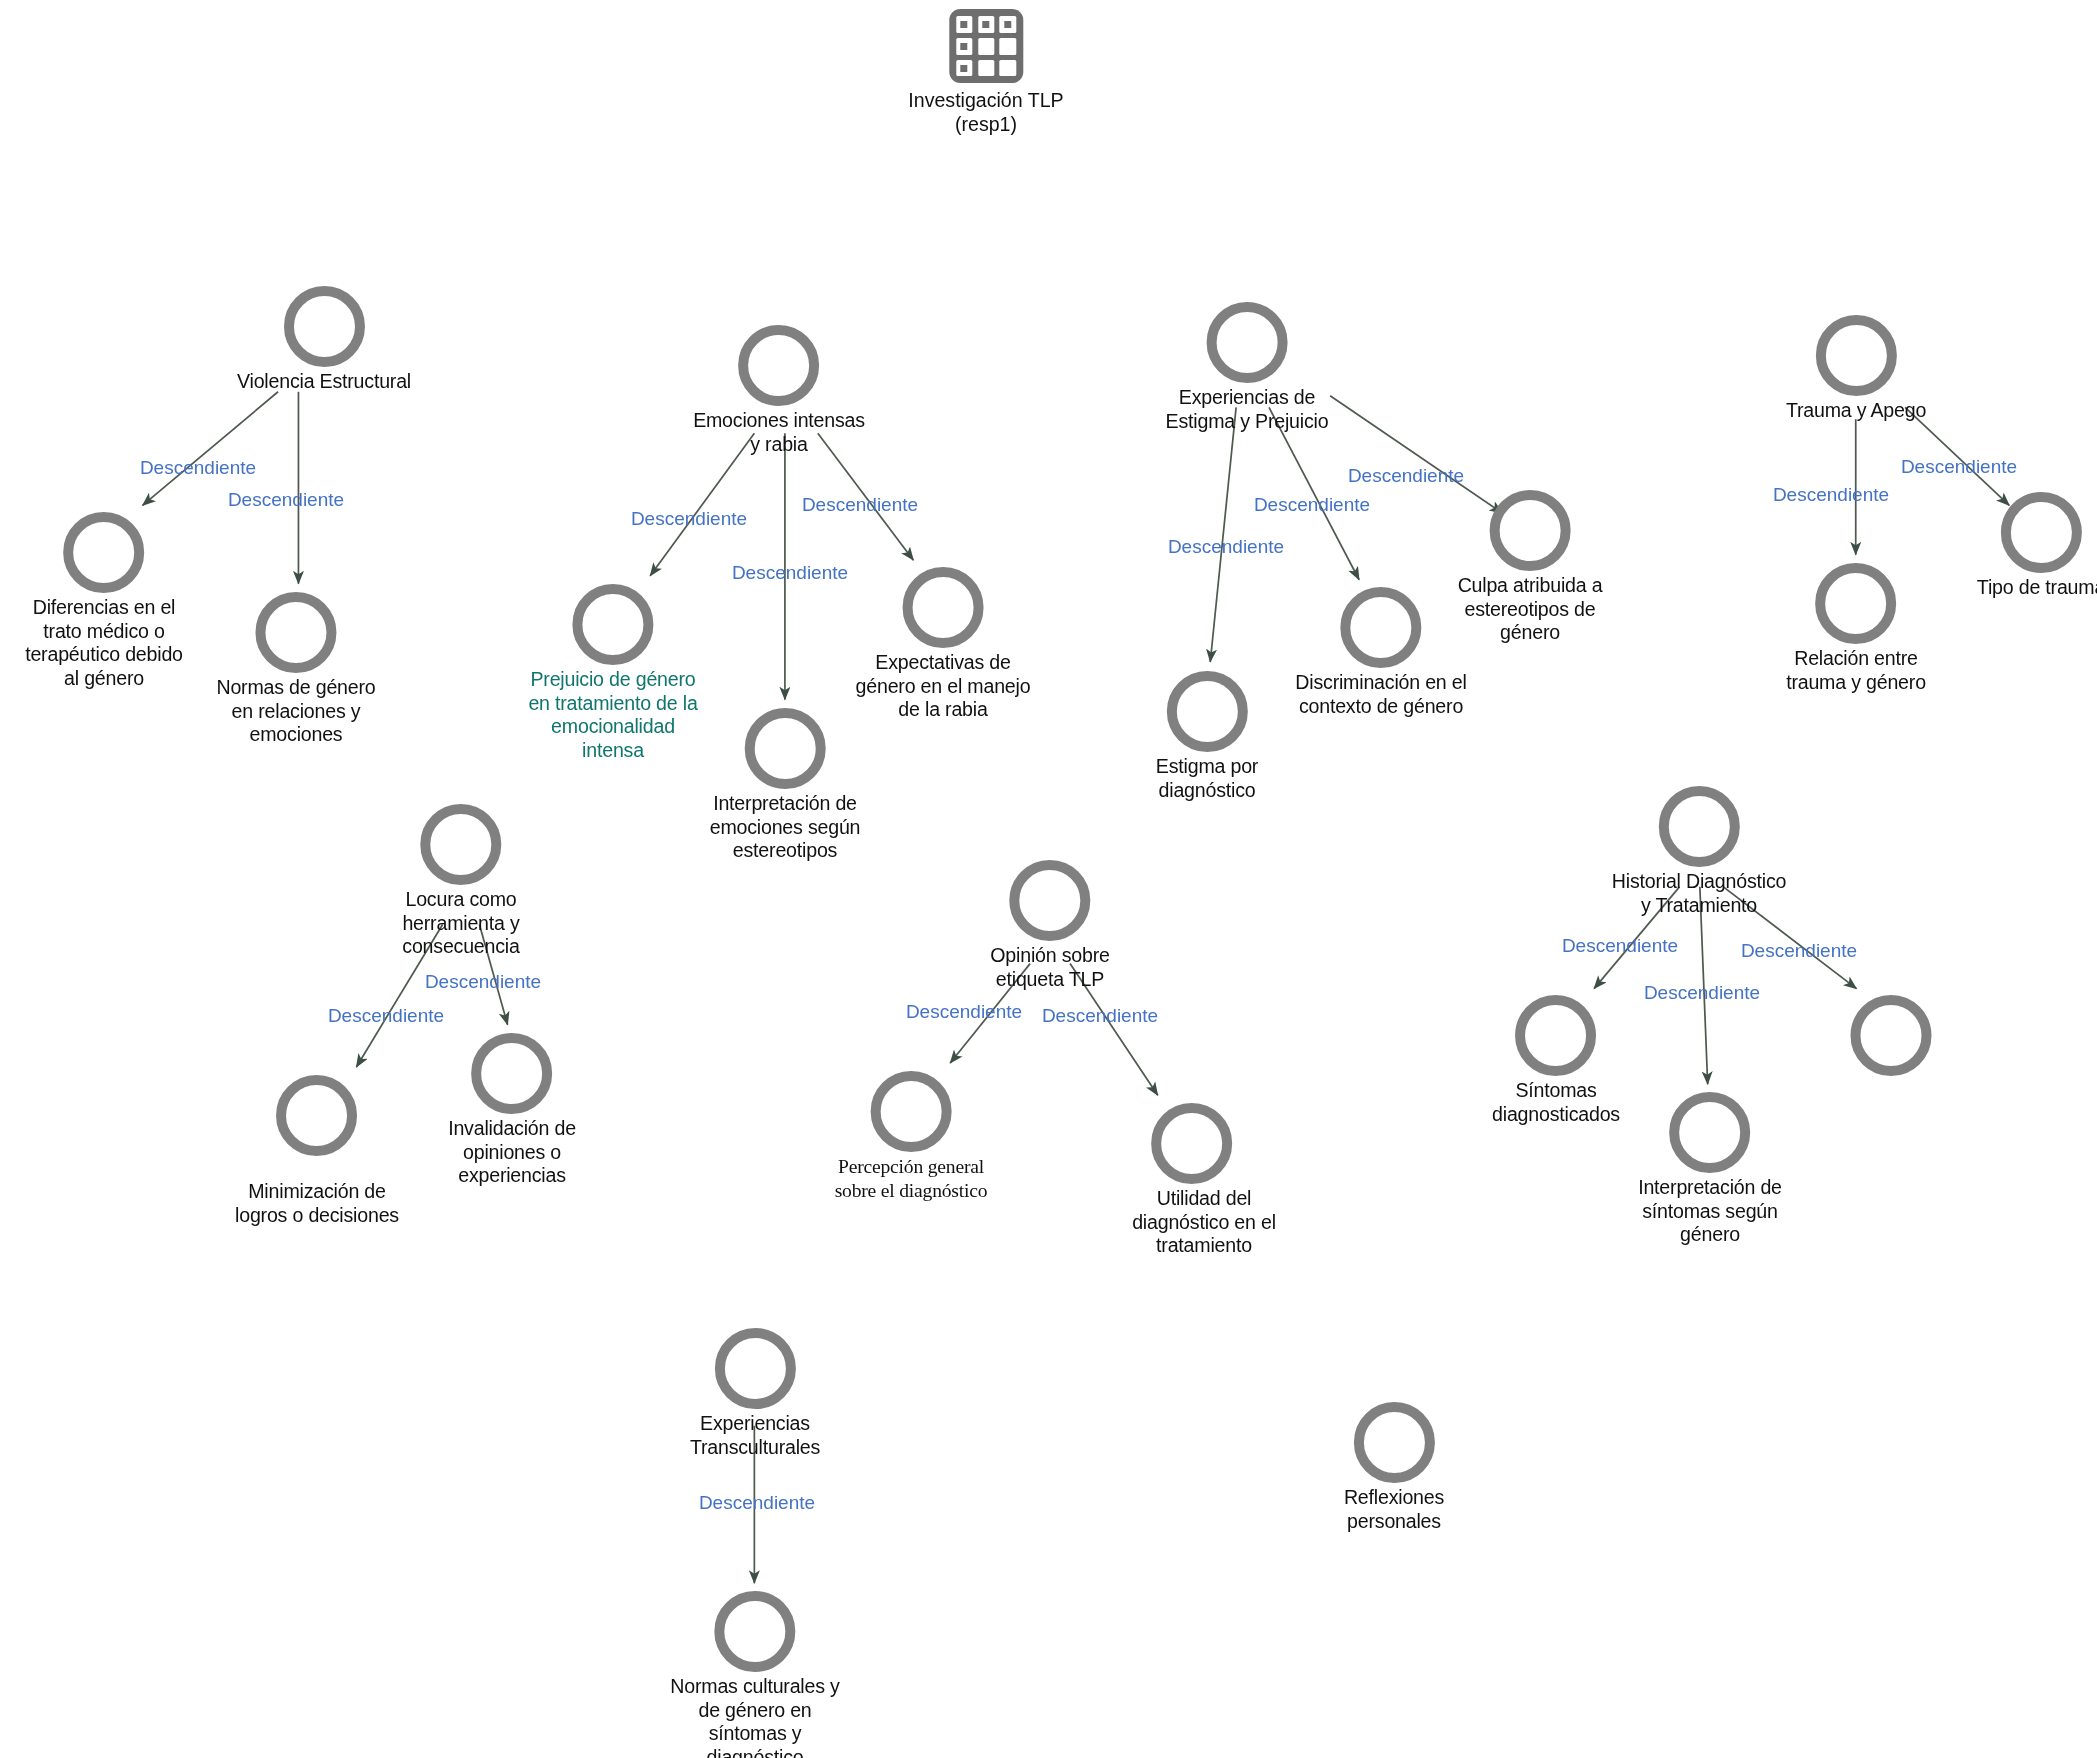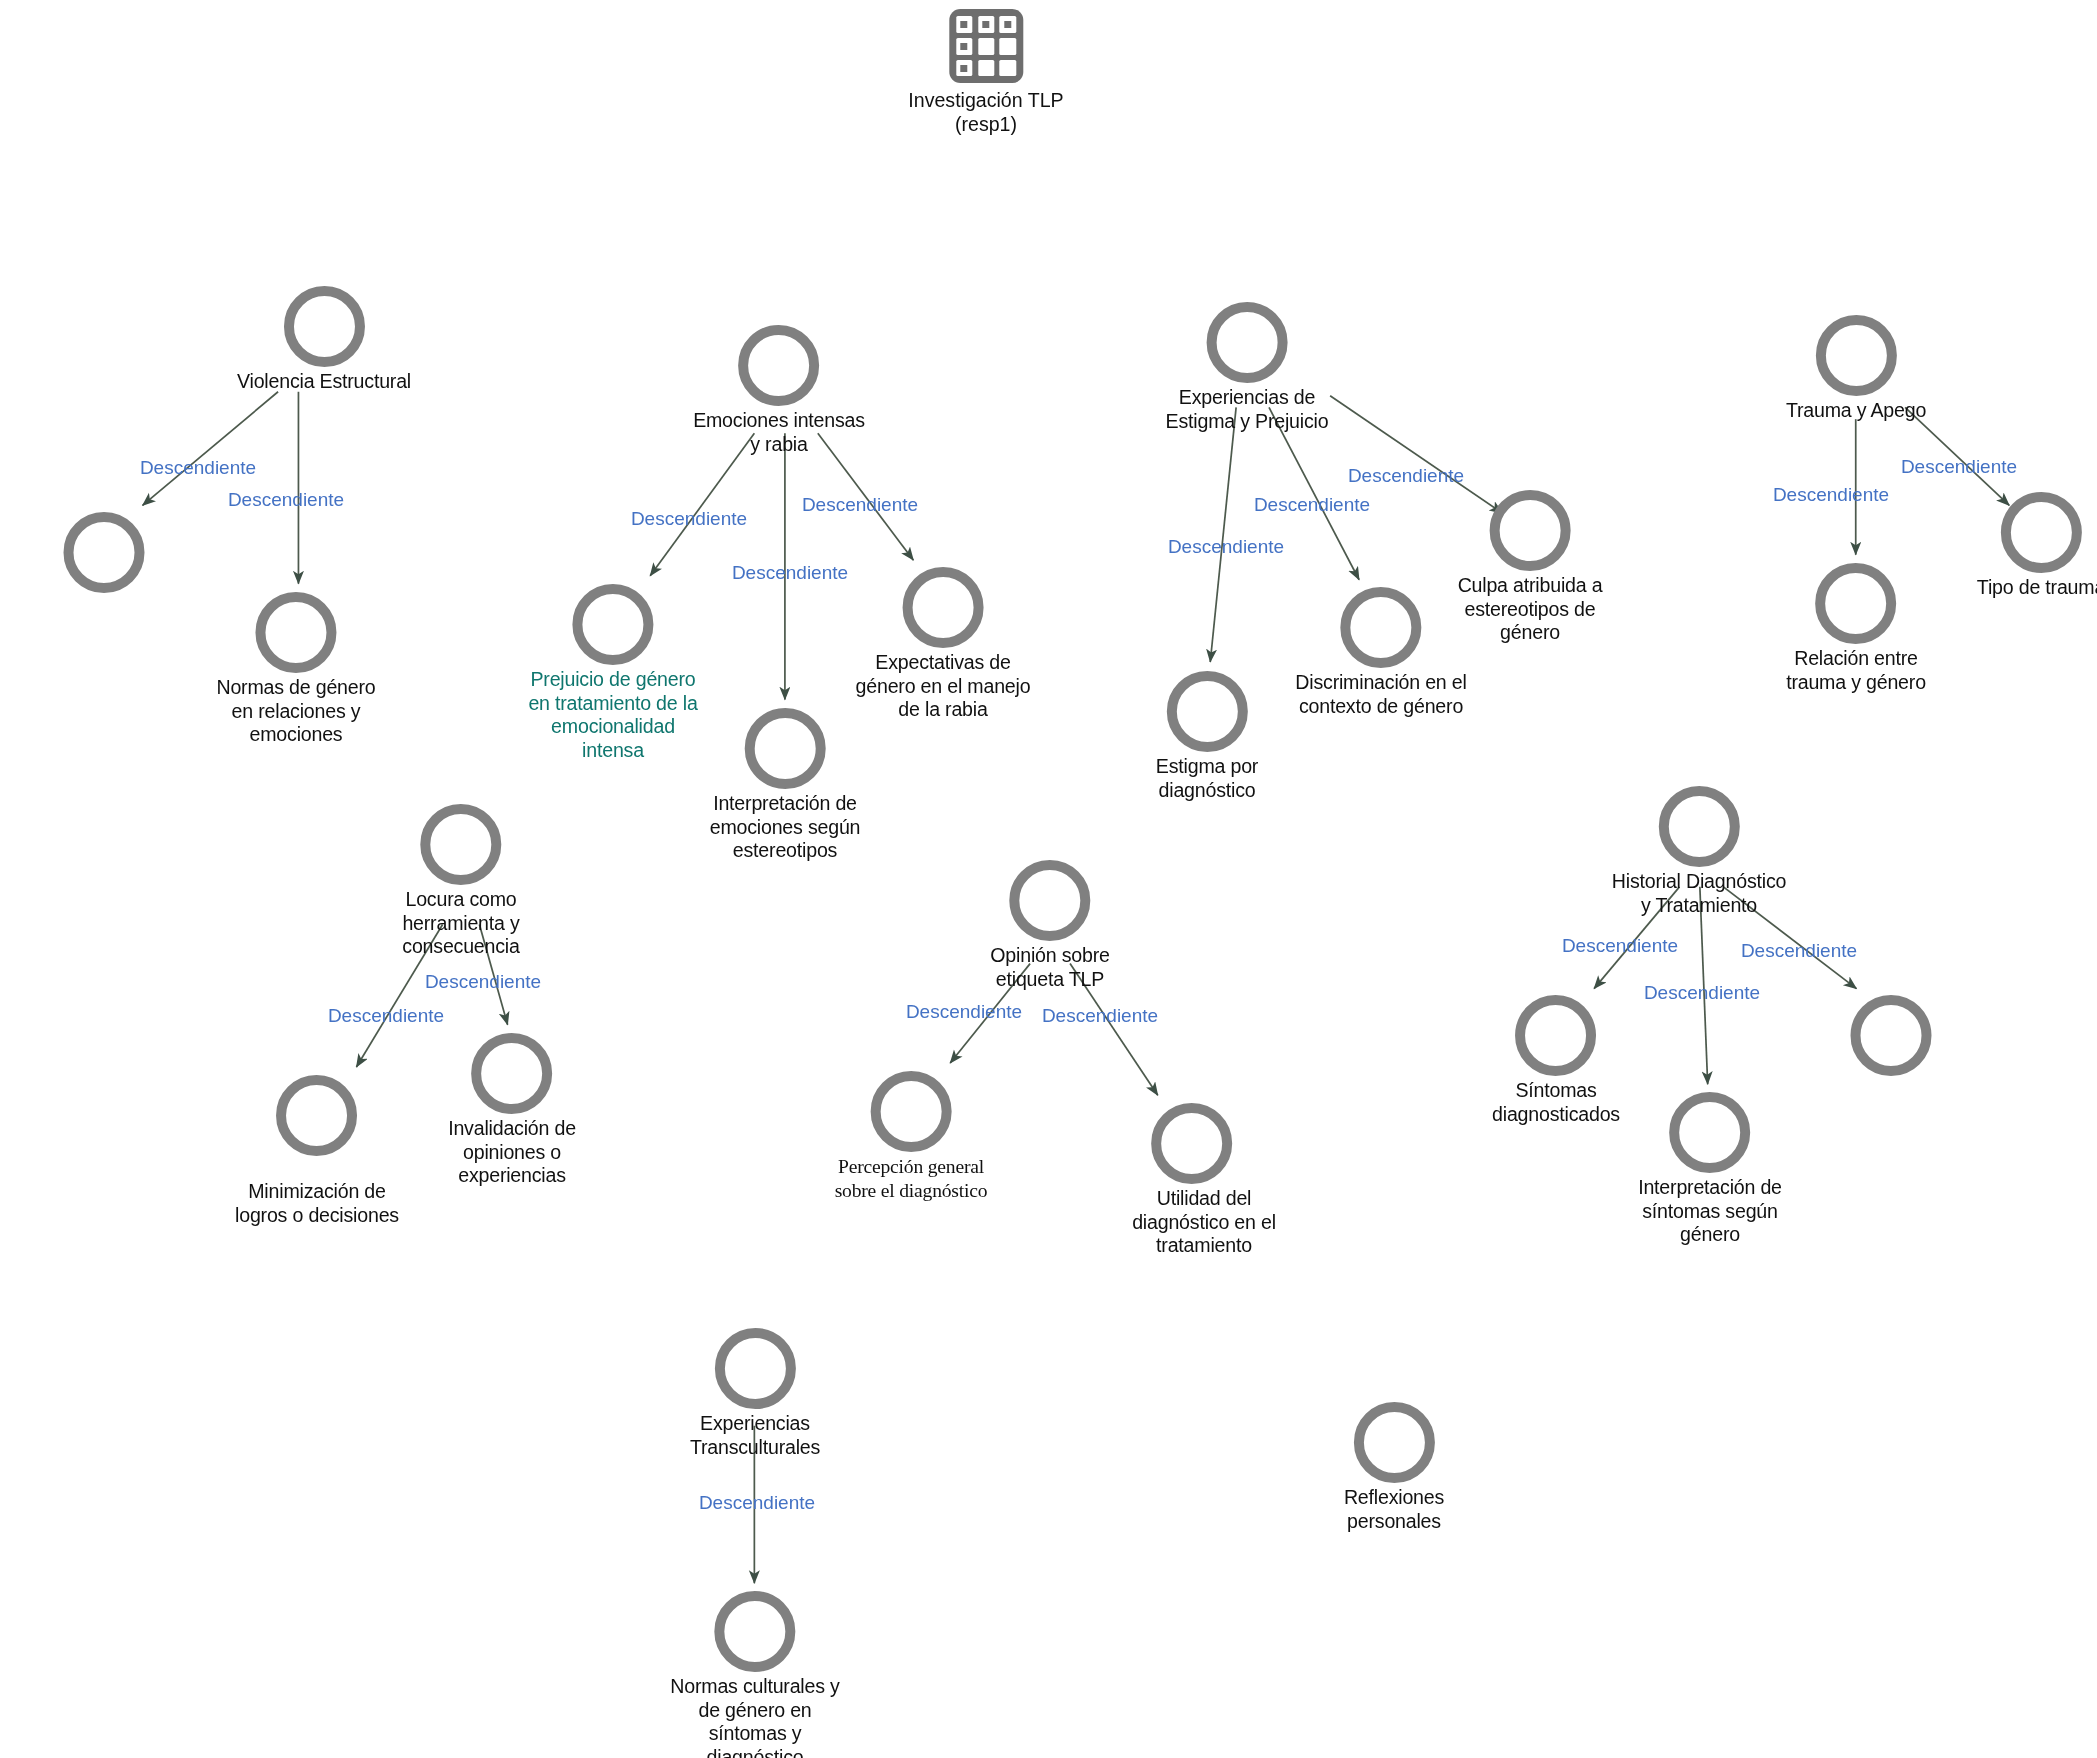--- a/index.html
+++ b/index.html
@@ -147,20 +147,26 @@
 
   <div id="nodes-layer">
       <div class="node" style="left: 296px; top: 286px; margin-left: 28px;">
         <div class="ring" style="border-color: rgb(128, 128, 128);"></div>
         <div class="node-label" style="color: rgb(17, 17, 17);">
           <div>Violencia Estructural</div>
         </div>
       </div>
       <div class="node" style="left: 104px; top: 512px;">
         <div class="ring" style="border-color: rgb(128, 128, 128);"></div>
+        <div class="node-label" style="color: rgb(17, 17, 17);">
+          <div>Diferencias en el</div>
+          <div>trato médico o</div>
+          <div>terapéutico debido</div>
+          <div>al género</div>
+        </div>
       </div>
       <div class="node" style="left: 296px; top: 592px;">
         <div class="ring" style="border-color: rgb(128, 128, 128);"></div>
         <div class="node-label" style="color: rgb(17, 17, 17);">
           <div>Normas de género</div>
           <div>en relaciones y</div>
           <div>emociones</div>
         </div>
       </div>
       <div class="node" style="left: 779px; top: 325px;">

